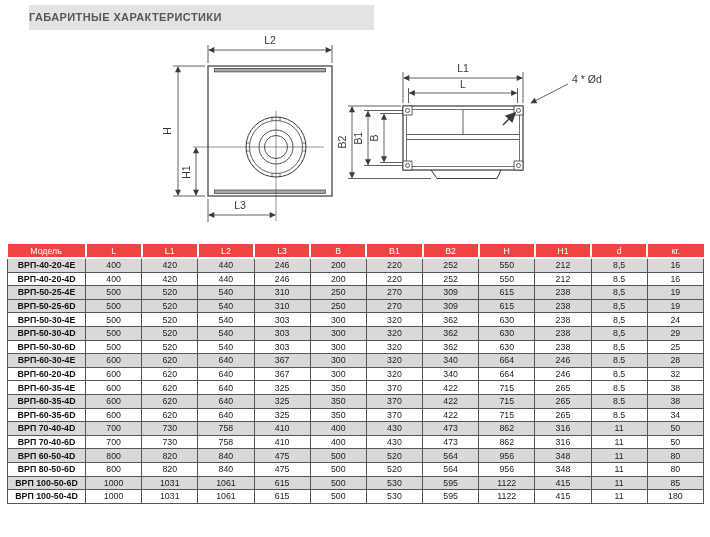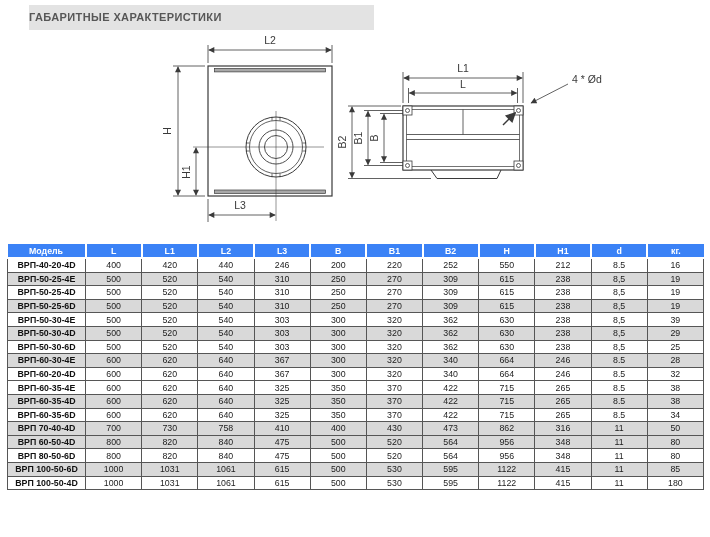--- a/index.html
+++ b/index.html
@@ -7,21 +7,21 @@
         font-family:"Liberation Sans","DejaVu Sans",sans-serif;}
   
   .title-bar{position:absolute;left:8px;top:5px;width:345px;height:25px;background:#e3e3e3;
              color:#575757;font-size:11px;font-weight:bold;letter-spacing:.4px;
              line-height:25px;box-sizing:border-box;margin-left:21px;}
   
   #drawing{position:absolute;left:0;top:0;width:710px;height:244px;}
   #drawing text{font-family:"Liberation Sans","DejaVu Sans",sans-serif;font-size:10.5px;fill:#3a3a3a;}
   
   .dim-table{position:absolute;left:7px;top:244px;width:697px;border-collapse:collapse;table-layout:fixed;}
-  .dim-table th{background:#3b82f6;color:#fff;font-size:8.8px;font-weight:bold;height:13px;
+  .dim-table th{background:#ef4444;color:#fff;font-size:8.8px;font-weight:normal;height:13px;
                 border-left:2px solid #fff;border-bottom:2px solid #fff;padding:0;text-align:center;}
   .dim-table th:first-child{border-left:none;}
   .dim-table td{border:1px solid #565656;font-size:8.8px;color:#1c1c1c;height:12.6px;
                 padding:0;text-align:center;vertical-align:middle;background:#fff;}
   .dim-table tr.odd td{background:#d9d9d9;}
   .dim-table td.model{font-weight:bold;color:#111;}
 </style>
 </head>
 <body>
 
@@ -178,20 +178,34 @@
           <th>B</th>
           <th>B1</th>
           <th>B2</th>
           <th>H</th>
           <th>H1</th>
           <th>d</th>
           <th>кг.</th>
         </tr>
     </thead>
     <tbody>
+        <tr class="odd">
+          <td class="model">ВРП-40-20-4Е</td>
+          <td>400</td>
+          <td>420</td>
+          <td>440</td>
+          <td>246</td>
+          <td>200</td>
+          <td>220</td>
+          <td>252</td>
+          <td>550</td>
+          <td>212</td>
+          <td>8,5</td>
+          <td>16</td>
+        </tr>
         <tr>
           <td class="model">ВРП-40-20-4D</td>
           <td>400</td>
           <td>420</td>
           <td>440</td>
           <td>246</td>
           <td>200</td>
           <td>220</td>
           <td>252</td>
           <td>550</td>
@@ -206,61 +220,47 @@
           <td>540</td>
           <td>310</td>
           <td>250</td>
           <td>270</td>
           <td>309</td>
           <td>615</td>
           <td>238</td>
           <td>8,5</td>
           <td>19</td>
         </tr>
-        <tr>
-          <td class="model">ВРП-50-25-4D</td>
+        <tr class="odd">
+          <td class="model">ВРП-50-25-6D</td>
           <td>500</td>
           <td>520</td>
           <td>540</td>
           <td>310</td>
           <td>250</td>
           <td>270</td>
           <td>309</td>
           <td>615</td>
           <td>238</td>
           <td>8,5</td>
           <td>19</td>
         </tr>
-        <tr class="odd">
-          <td class="model">ВРП-50-25-6D</td>
-          <td>500</td>
-          <td>520</td>
-          <td>540</td>
-          <td>310</td>
-          <td>250</td>
-          <td>270</td>
-          <td>309</td>
-          <td>615</td>
-          <td>238</td>
-          <td>8,5</td>
-          <td>19</td>
-        </tr>
         <tr>
           <td class="model">ВРП-50-30-4Е</td>
           <td>500</td>
           <td>520</td>
           <td>540</td>
           <td>303</td>
           <td>300</td>
           <td>320</td>
           <td>362</td>
           <td>630</td>
           <td>238</td>
           <td>8,5</td>
-          <td>39</td>
+          <td>24</td>
         </tr>
         <tr class="odd">
           <td class="model">ВРП-50-30-4D</td>
           <td>500</td>
           <td>520</td>
           <td>540</td>
           <td>303</td>
           <td>300</td>
           <td>320</td>
           <td>362</td>
@@ -360,20 +360,34 @@
           <td>758</td>
           <td>410</td>
           <td>400</td>
           <td>430</td>
           <td>473</td>
           <td>862</td>
           <td>316</td>
           <td>11</td>
           <td>50</td>
         </tr>
+        <tr>
+          <td class="model">ВРП 70-40-6D</td>
+          <td>700</td>
+          <td>730</td>
+          <td>758</td>
+          <td>410</td>
+          <td>400</td>
+          <td>430</td>
+          <td>473</td>
+          <td>862</td>
+          <td>316</td>
+          <td>11</td>
+          <td>50</td>
+        </tr>
         <tr class="odd">
           <td class="model">ВРП 60-50-4D</td>
           <td>800</td>
           <td>820</td>
           <td>840</td>
           <td>475</td>
           <td>500</td>
           <td>520</td>
           <td>564</td>
           <td>956</td>

